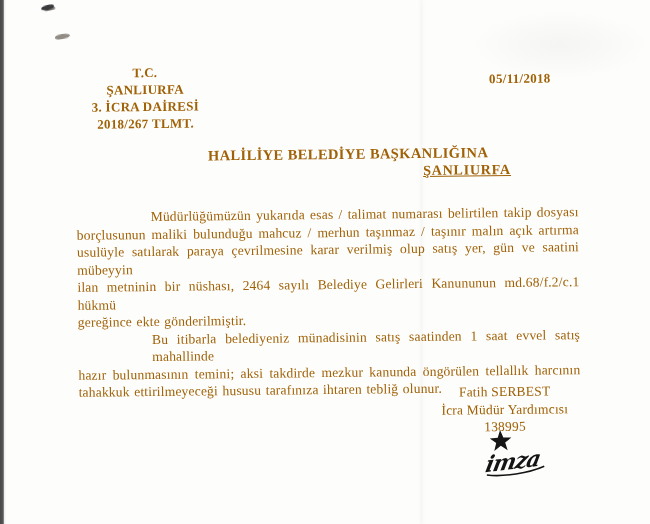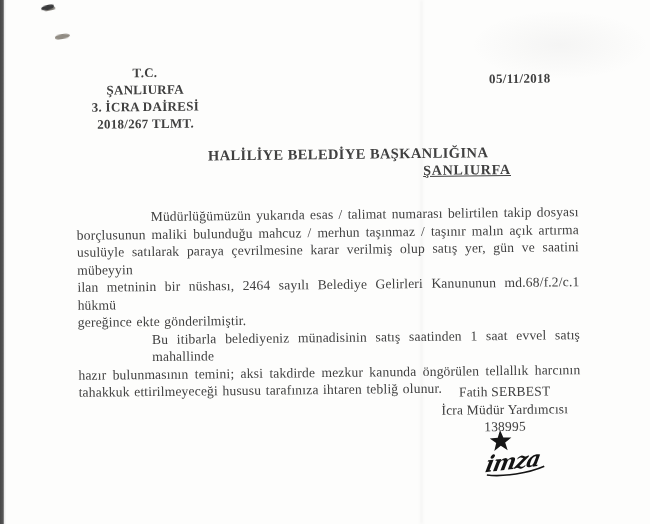--- a/index.html
+++ b/index.html
@@ -1,20 +1,20 @@
 <!DOCTYPE html>
 <html><head>
 <meta charset="utf-8">
 <style>
   html,body{margin:0;padding:0;background:#fff;}
   #page{
     position:relative;width:650px;height:524px;overflow:hidden;
     background:#fdfdfc;
     font-family:"Liberation Serif","DejaVu Serif",serif;
-    color:#404040;
+    color:#a16207;
   }
   
   #scan-edge-left{
     position:absolute;left:0;top:0;width:4px;height:524px;
     background:linear-gradient(to right,#474747 0,#565656 70%,#9a9a9a 100%);
   }
   #scan-edge-left-gap{
     position:absolute;left:4px;top:0;width:2px;height:524px;
     background:linear-gradient(to right,#e9e9e9,#fbfbfa);
   }

